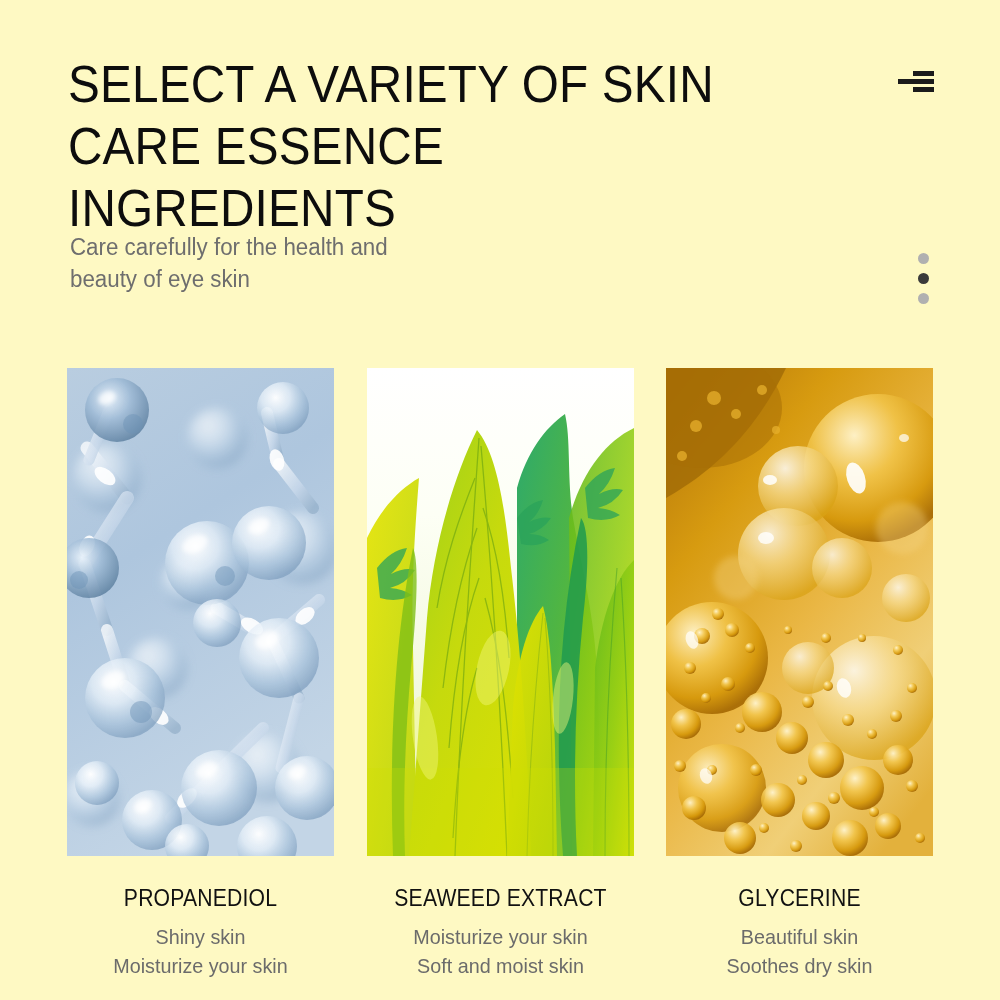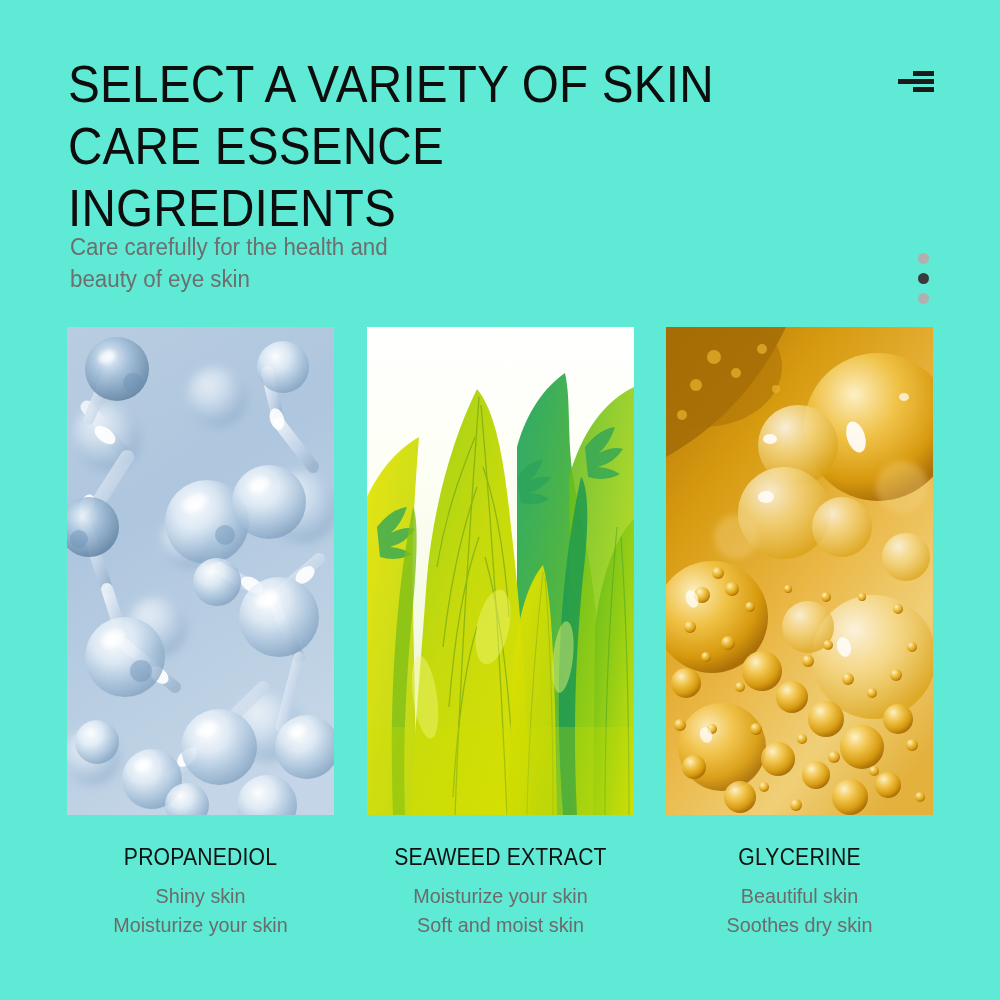--- a/index.html
+++ b/index.html
@@ -9,21 +9,21 @@
     height: 1000px;
     background: #ffffff;
     font-family: "Liberation Sans", sans-serif;
     overflow: hidden;
   }
 
   #page {
     position: relative;
     width: 1000px;
     height: 1000px;
-    background: #5eead4;
+    background: #fef9c3;
   }
 
   
   .header-title {
     position: absolute;
     left: 68px;
     top: 54px;
     width: 760px;
     font-family: "Liberation Sans", sans-serif;
     font-size: 51px;
@@ -91,21 +91,21 @@
 
   
   .cards {
     position: absolute;
     left: 67px;
     top: 327px;
     width: 866px;
     display: flex;
     justify-content: space-between;
   }
-  .card { width: 267px; }
+  .card { width: 267px; margin-top: 41px; }
 
   .card-image {
     width: 267px;
     height: 488px;
     overflow: hidden;
     position: relative;
     background: #eef2f7;
     cursor: pointer;
   }
   .card-image svg { display: block; width: 100%; height: 100%; }

